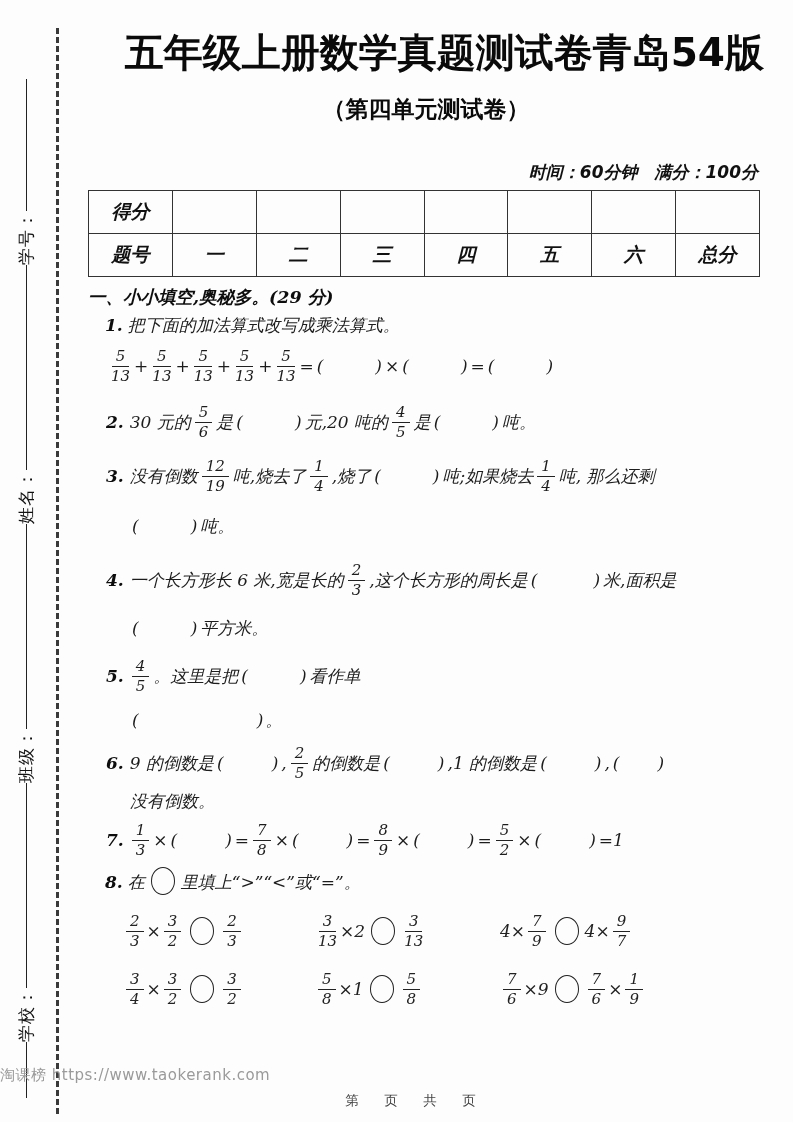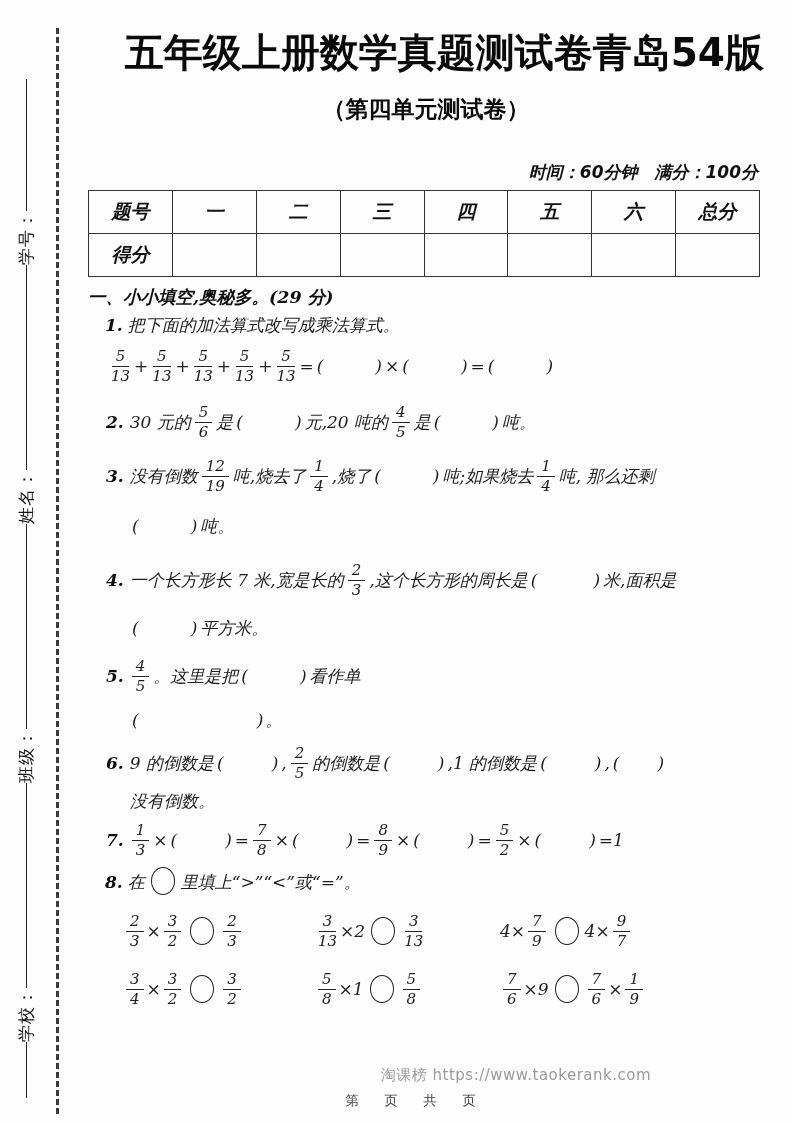--- a/index.html
+++ b/index.html
@@ -83,21 +83,21 @@
   .grid-row{display:flex;min-height:48px;align-items:center;padding-left:35px;}
   .gcell{display:flex;align-items:center;font-size:17px;white-space:nowrap;}
   .gcell.c1{width:192px;}
   .gcell.c2{width:185px;}
   .gcell.c3{width:240px;}
   
   .mt2{margin-top:2px;}.mt4{margin-top:4px;}.mt6{margin-top:6px;}
   .mt8{margin-top:8px;}.mt10{margin-top:10px;}.mt12{margin-top:12px;}
   
   .footer-site{
-    position:absolute;left:0;top:1066px;width:651px;text-align:right;
+    position:absolute;left:0;top:1066px;width:651px;text-align:left;
     font-family:"DejaVu Sans","Liberation Sans",sans-serif;
     font-size:15px;color:#9a9a9a;letter-spacing:0.5px;
   }
   .footer-page{
     position:absolute;left:0;top:1092px;width:793px;text-align:center;
     font-size:13.5px;color:#444;letter-spacing:6px;padding-left:17px;
   }
 </style>
 </head>
 <body>
@@ -121,39 +121,39 @@
   <div class="title">五年级上册数学真题测试卷青岛54版</div>
   <div class="subtitle">（第四单元测试卷）</div>
 
   <div class="content">
 
     <div class="meta">时间：60分钟　满分：100分</div>
 
     <table class="score-table">
       <tbody>
           <tr>
+        <td>得分</td>
+        <td></td>
+        <td></td>
+        <td></td>
+        <td></td>
+        <td></td>
+        <td></td>
+        <td></td>
+      </tr>
+      <tr>
         <td>题号</td>
         <td>一</td>
         <td>二</td>
         <td>三</td>
         <td>四</td>
         <td>五</td>
         <td>六</td>
         <td>总分</td>
       </tr>
-      <tr>
-        <td>得分</td>
-        <td></td>
-        <td></td>
-        <td></td>
-        <td></td>
-        <td></td>
-        <td></td>
-        <td></td>
-      </tr>
     </tbody>
       </table>
 
     <div class="sec">一、小小填空,奥秘多。(29 分)</div>
 
     <div class="tline q mt6"><span class="qnum">1.</span><span>把下面的加法算式改写成乘法算式。</span></div>
     <div class="mline ind-s mt6">
         <span class="frac">
           <span class="num">5</span>
           <span class="den">13</span>
@@ -226,21 +226,21 @@
         </span>
         <span>吨, 那么还剩</span>
       </div>
     <div class="mline ind mt4">
         <span class="blank">(<span class="gap" style="width: 52px;"></span>)</span>
         <span>吨。</span>
       </div>
 
     <div class="mline q mt8">
         <span class="qnum">4.</span>
-        <span>一个长方形长 7 米,宽是长的</span>
+        <span>一个长方形长 6 米,宽是长的</span>
         <span class="frac">
           <span class="num">2</span>
           <span class="den">3</span>
         </span>
         <span>,这个长方形的周长是</span>
         <span class="blank">(<span class="gap" style="width: 56px;"></span>)</span>
         <span>米,面积是</span>
       </div>
     <div class="mline ind mt2">
         <span class="blank">(<span class="gap" style="width: 52px;"></span>)</span>

